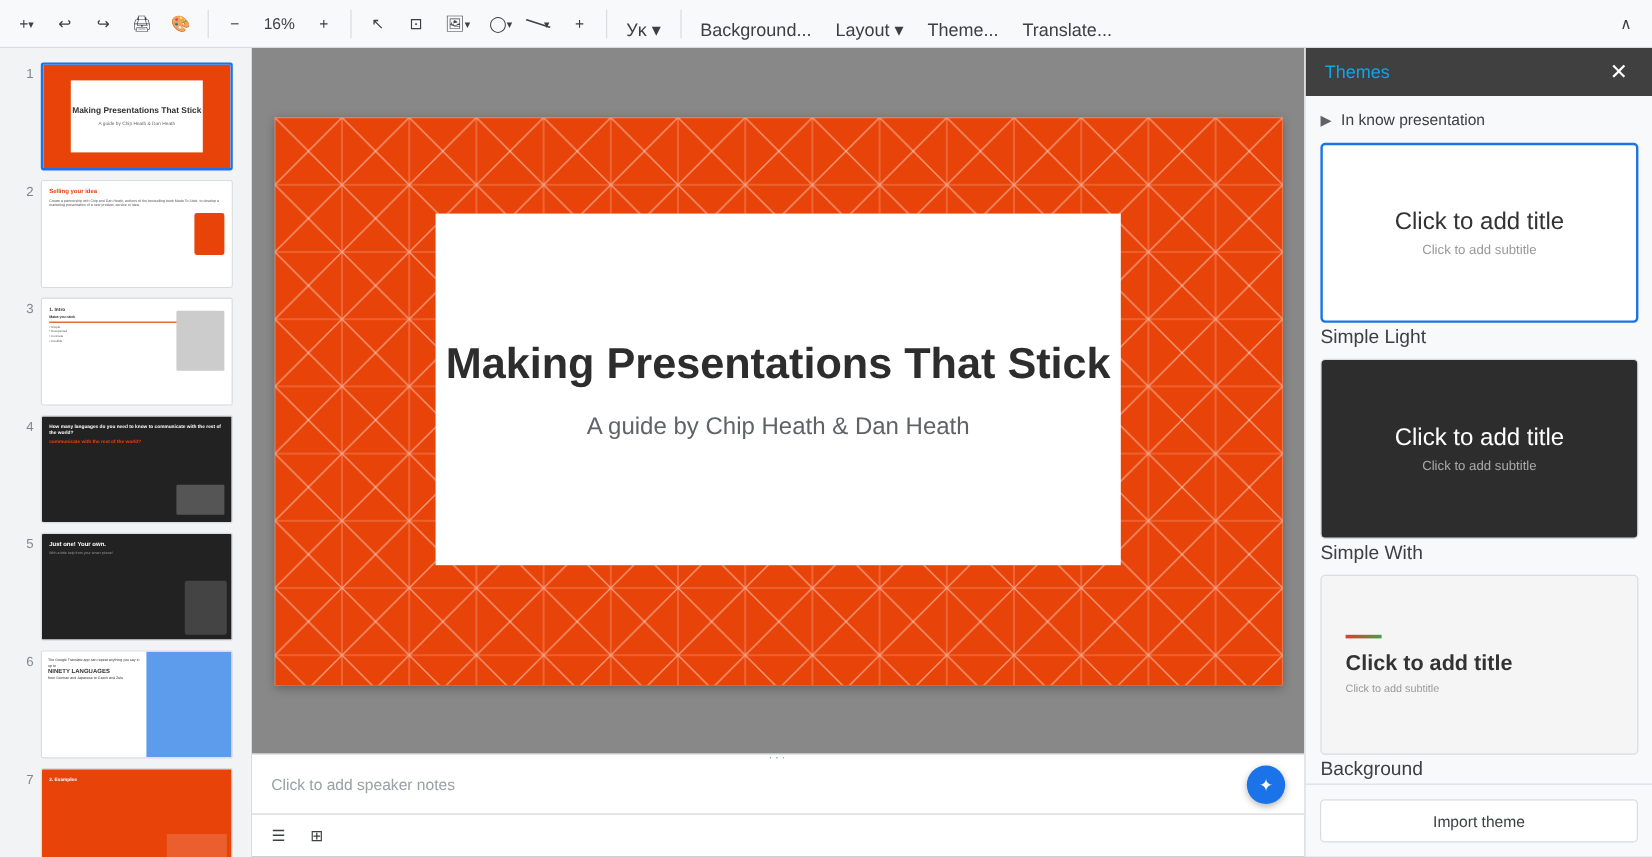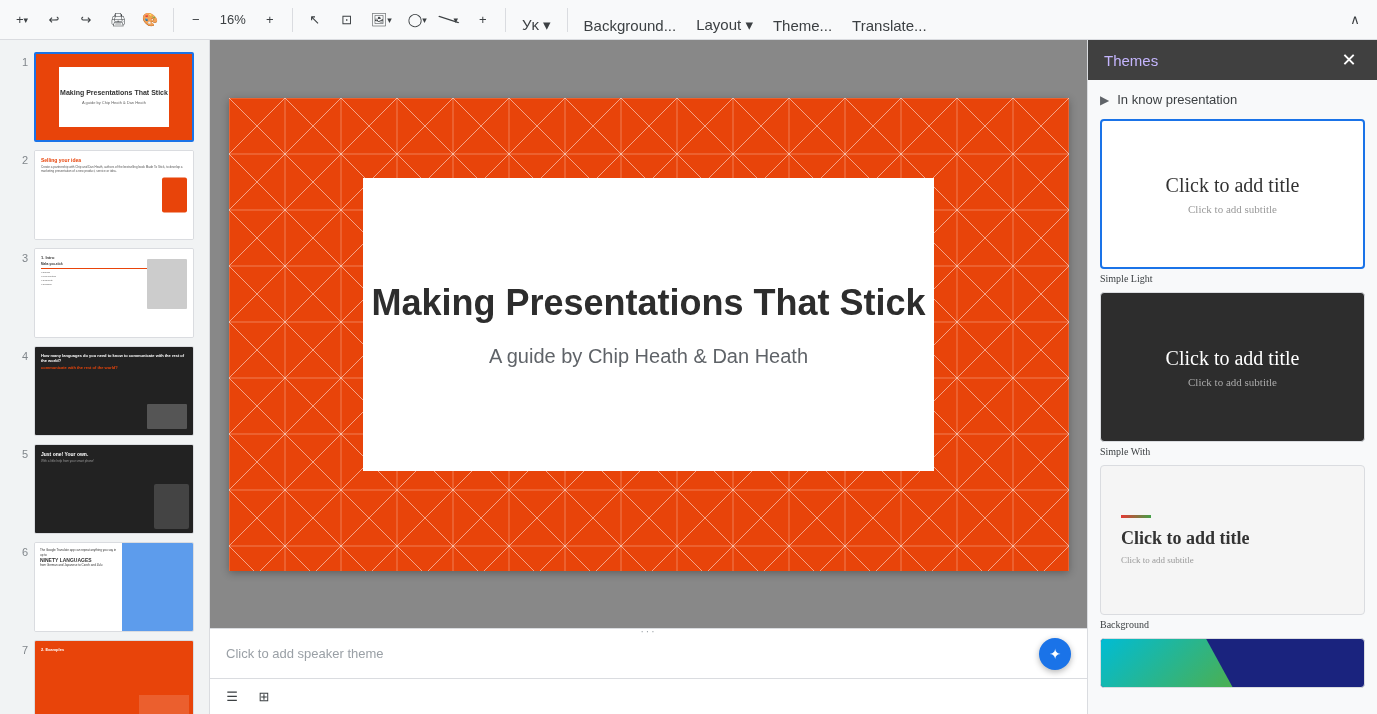--- a/index.html
+++ b/index.html
@@ -254,21 +254,21 @@
     .themes-header {
       height: 40px;
       background: #404040;
       display: flex;
       align-items: center;
       justify-content: space-between;
       padding: 0 16px;
       flex-shrink: 0;
     }
     .themes-title {
-      color: #c4b5fd;
+      color: #0ea5e9;
       font-size: 15px;
       font-weight: 500;
     }
     .themes-close {
       color: white;
       cursor: pointer;
       font-size: 18px;
       background: none;
       border: none;
       display: flex;
@@ -296,40 +296,39 @@
       color: #3c4043;
       font-weight: 500;
     }
     .chevron-icon {
       font-size: 12px;
       color: #5f6368;
     }
     .theme-card {
       margin-bottom: 8px;
       cursor: pointer;
-      font-family: Liberation Serif, serif;
     }
     .theme-card.active .theme-preview {
       border: 2px solid #1a73e8;
     }
     .theme-preview {
       width: 100%;
       height: 150px;
       border: 1px solid #dadce0;
       border-radius: 4px;
       overflow: hidden;
       position: relative;
       background: white;
       display: flex;
       flex-direction: column;
       align-items: center;
       justify-content: center;
     }
     .theme-name {
-      font-size: 10px;
+      font-size: 16px;
       color: #3c4043;
       margin-top: 4px;
       margin-bottom: 8px;
     }
 
     
     .preview-simple-light {
       background: white;
     }
     .preview-title-light {
@@ -628,21 +627,21 @@
           <div class="canvas-main-title">Making Presentations That Stick</div>
           <div class="canvas-subtitle">A guide by Chip Heath &amp; Dan Heath</div>
         </div>
       </div>
     </div>
 
     <div class="speaker-notes">
       <div class="notes-resize-handle">
         <span class="notes-dots">···</span>
       </div>
-      <span>Click to add speaker theme</span>
+      <span>Click to add speaker notes</span>
       <button class="smart-btn" style="position:absolute; right:16px; bottom:8px; width:32px; height:32px; border-radius:50%; background:#1a73e8; border:none; cursor:pointer; color:white; font-size:14px;">✦</button>
     </div>
 
     <div class="bottom-toolbar">
       <div class="bottom-left">
         <button class="bottom-btn">
           <span>☰</span>
         </button>
         <button class="bottom-btn">
           <span>⊞</span>
@@ -693,15 +692,20 @@
 
       <div class="theme-card" style="height:50px; overflow:hidden;">
         <div class="theme-preview preview-fourth" style="height:50px;">
           <div class="preview-fourth-accent"></div>
 
         </div>
       </div>
 
     </div>
 
+    <div class="themes-import">
+      <button class="import-btn">
+        <span>Import theme</span>
+      </button>
+    </div>
   </div>
 
 </div>
 
 </body></html>

